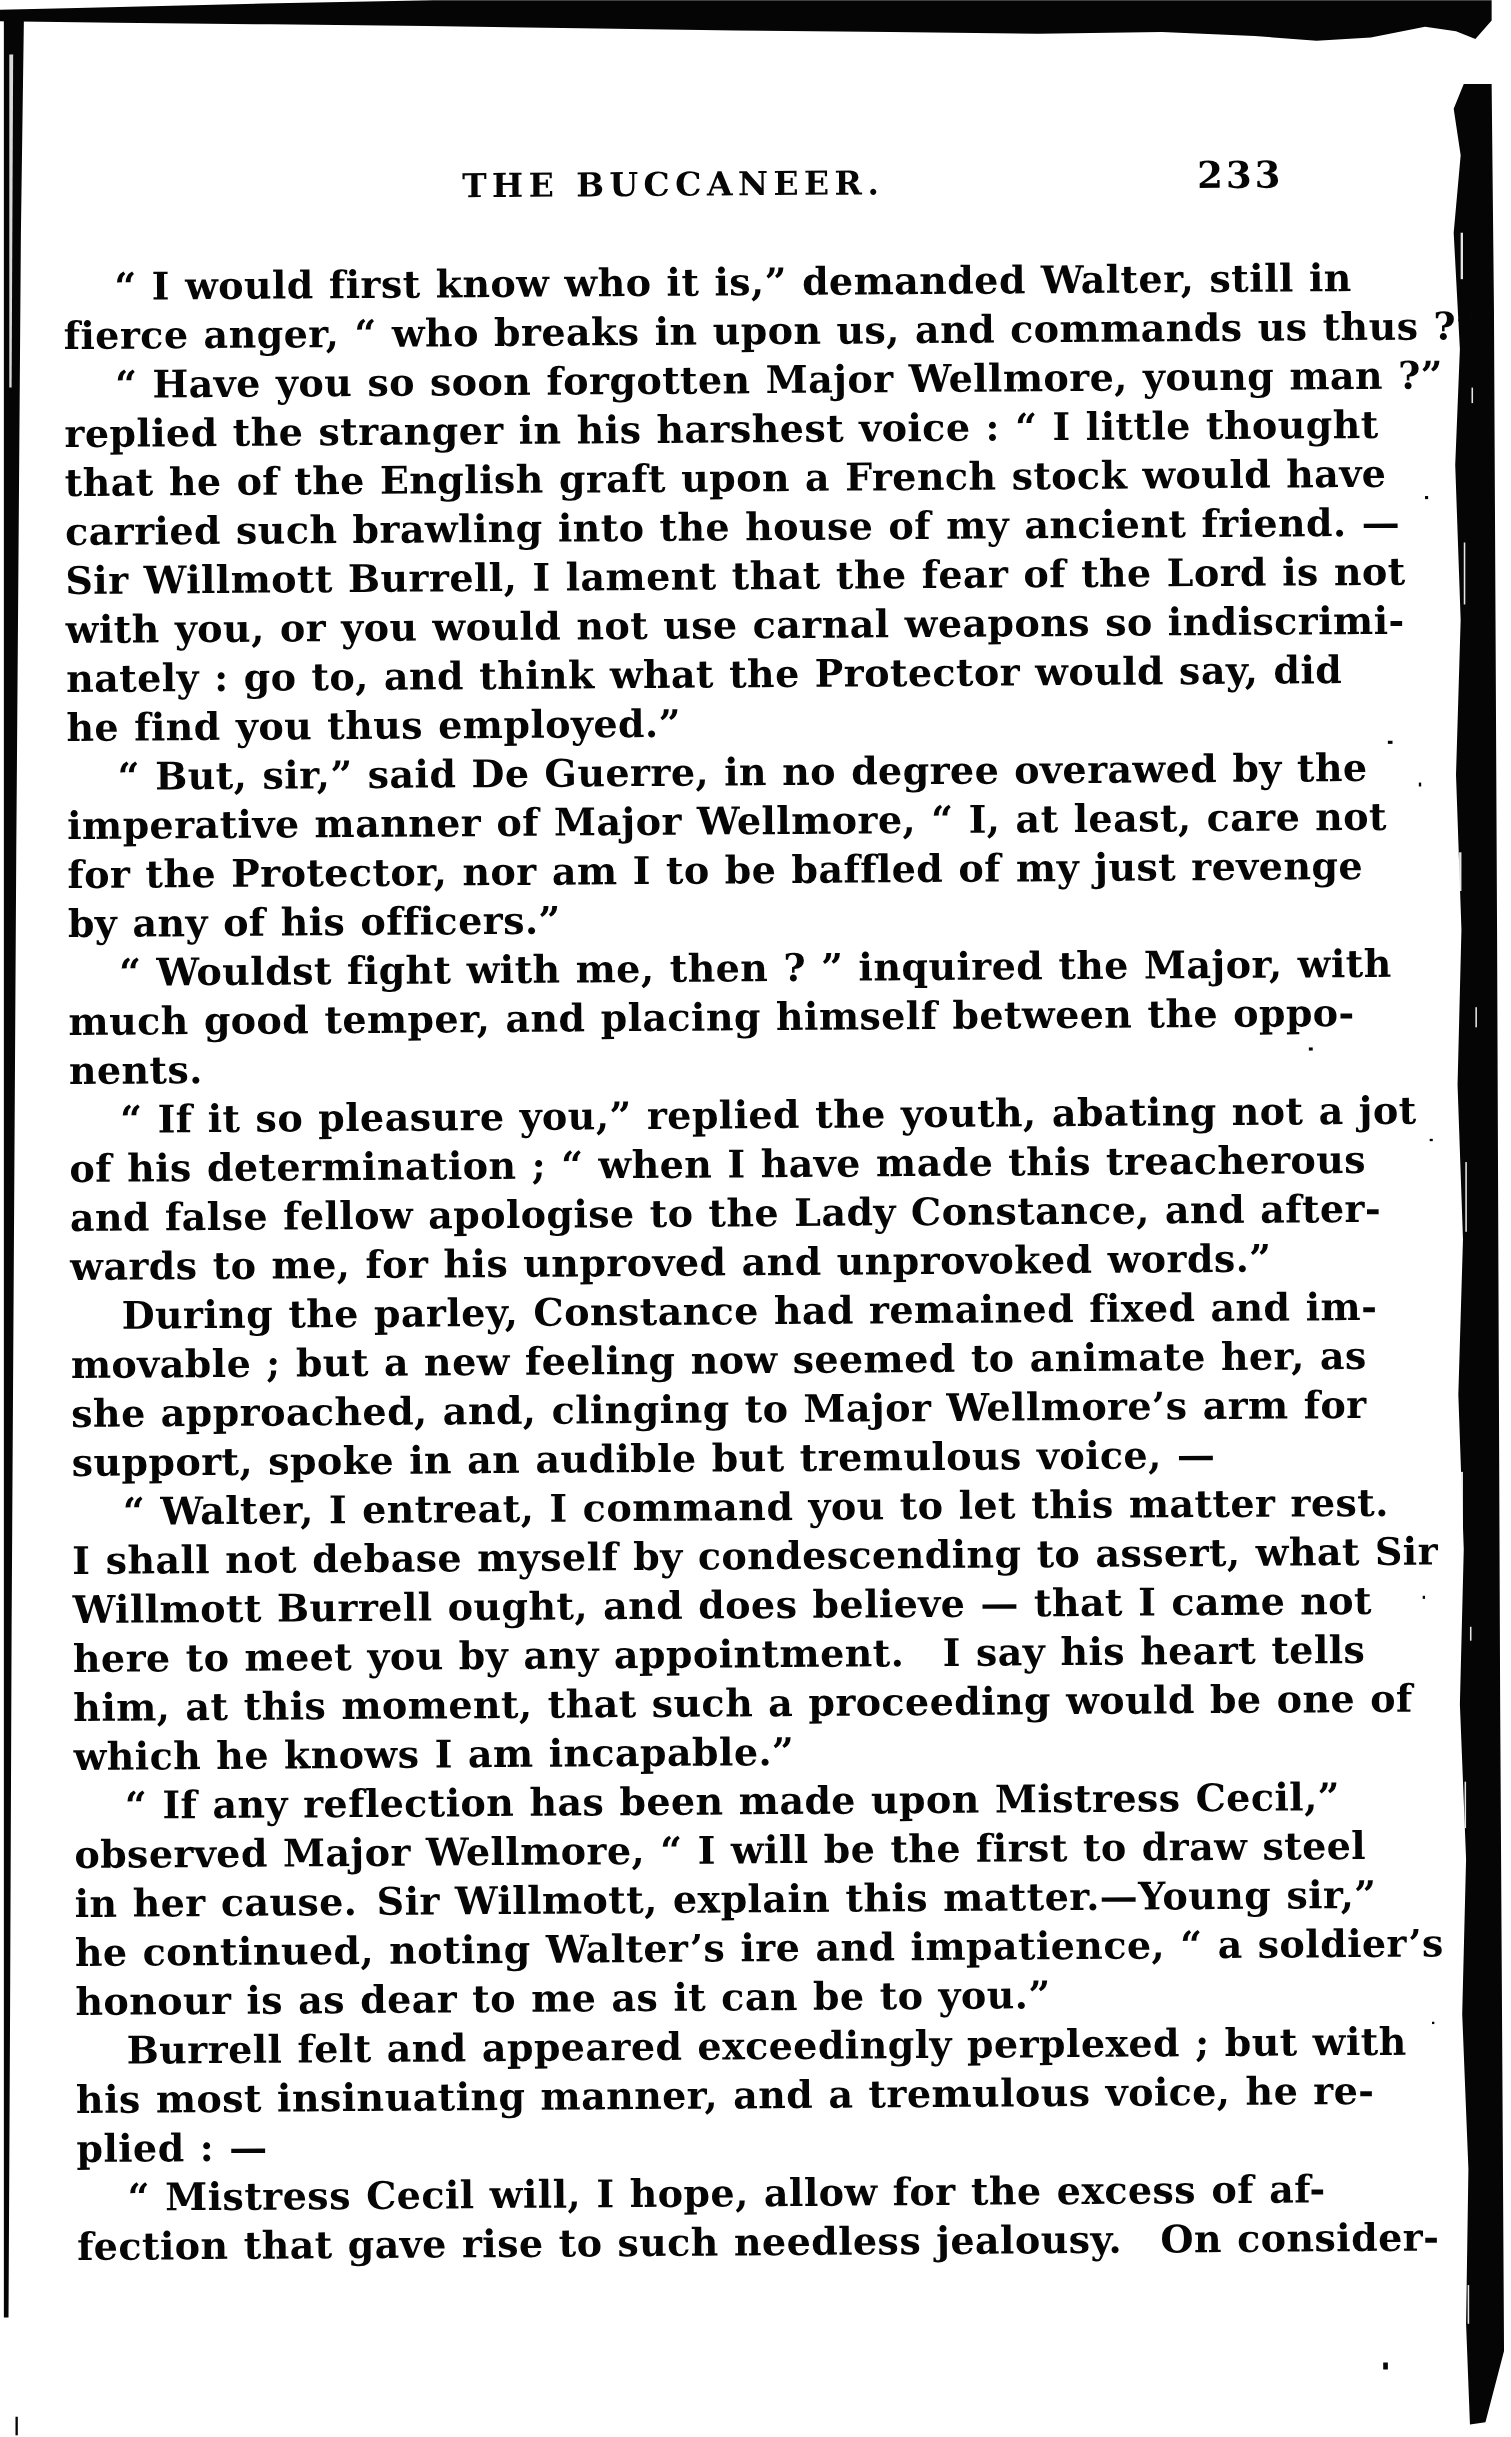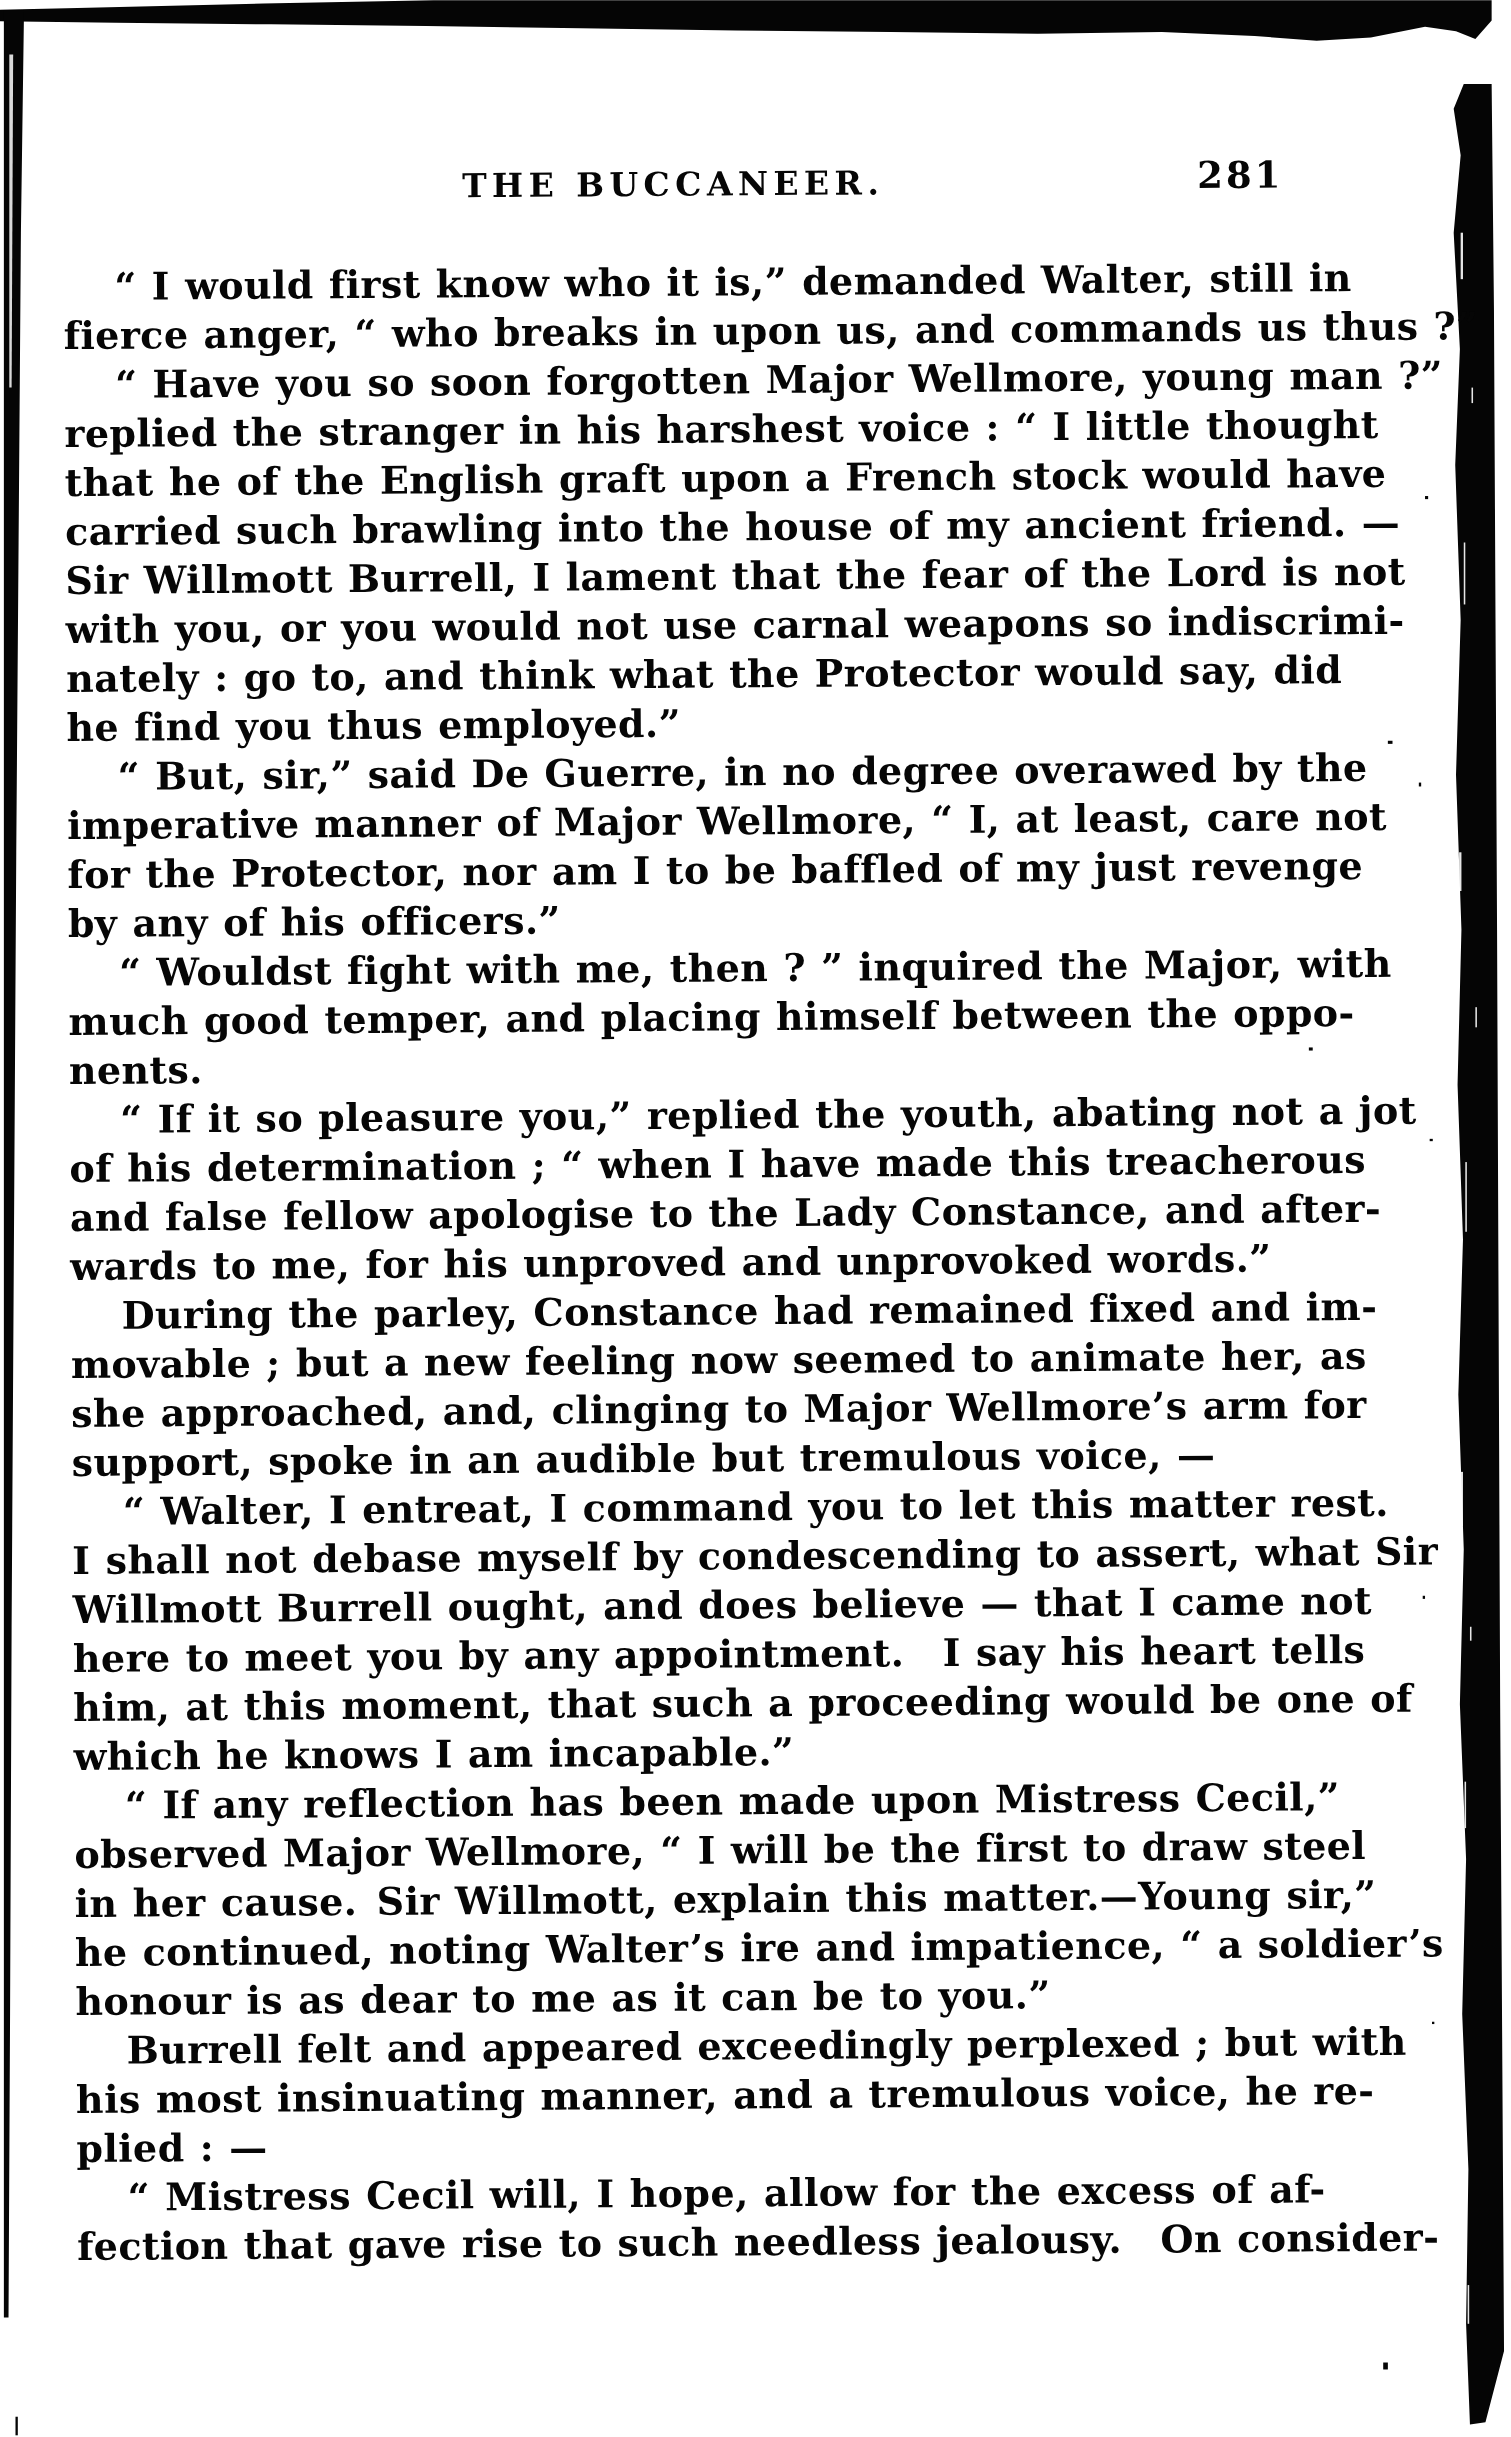--- a/index.html
+++ b/index.html
@@ -100,21 +100,21 @@
     <rect x="1849" y="2610" width="3" height="3"></rect>
     <rect x="1792" y="956" width="6" height="4"></rect>
     <rect x="1690" y="1352" width="5" height="4"></rect>
     <rect x="1786" y="3050" width="6" height="9"></rect>
   </g>
 </svg>
 
 <div class="text-layer">
   <div class="running-head">
     <span class="running-title">THE BUCCANEER.</span>
-    <span class="page-number">281</span>
+    <span class="page-number">233</span>
   </div>
   <div id="text-block">
       <div class="line ind">“ I would first know who it is,” demanded Walter, still in</div>
       <div class="line">fierce anger, “ who breaks in upon us, and commands us thus ?”</div>
       <div class="line ind">“ Have you so soon forgotten Major Wellmore, young man ?”</div>
       <div class="line">replied the stranger in his harshest voice : “ I little thought</div>
       <div class="line">that he of the English graft upon a French stock would have</div>
       <div class="line">carried such brawling into the house of my ancient friend. —</div>
       <div class="line">Sir Willmott Burrell, I lament that the fear of the Lord is not</div>
       <div class="line">with you, or you would not use carnal weapons so indiscrimi-</div>

